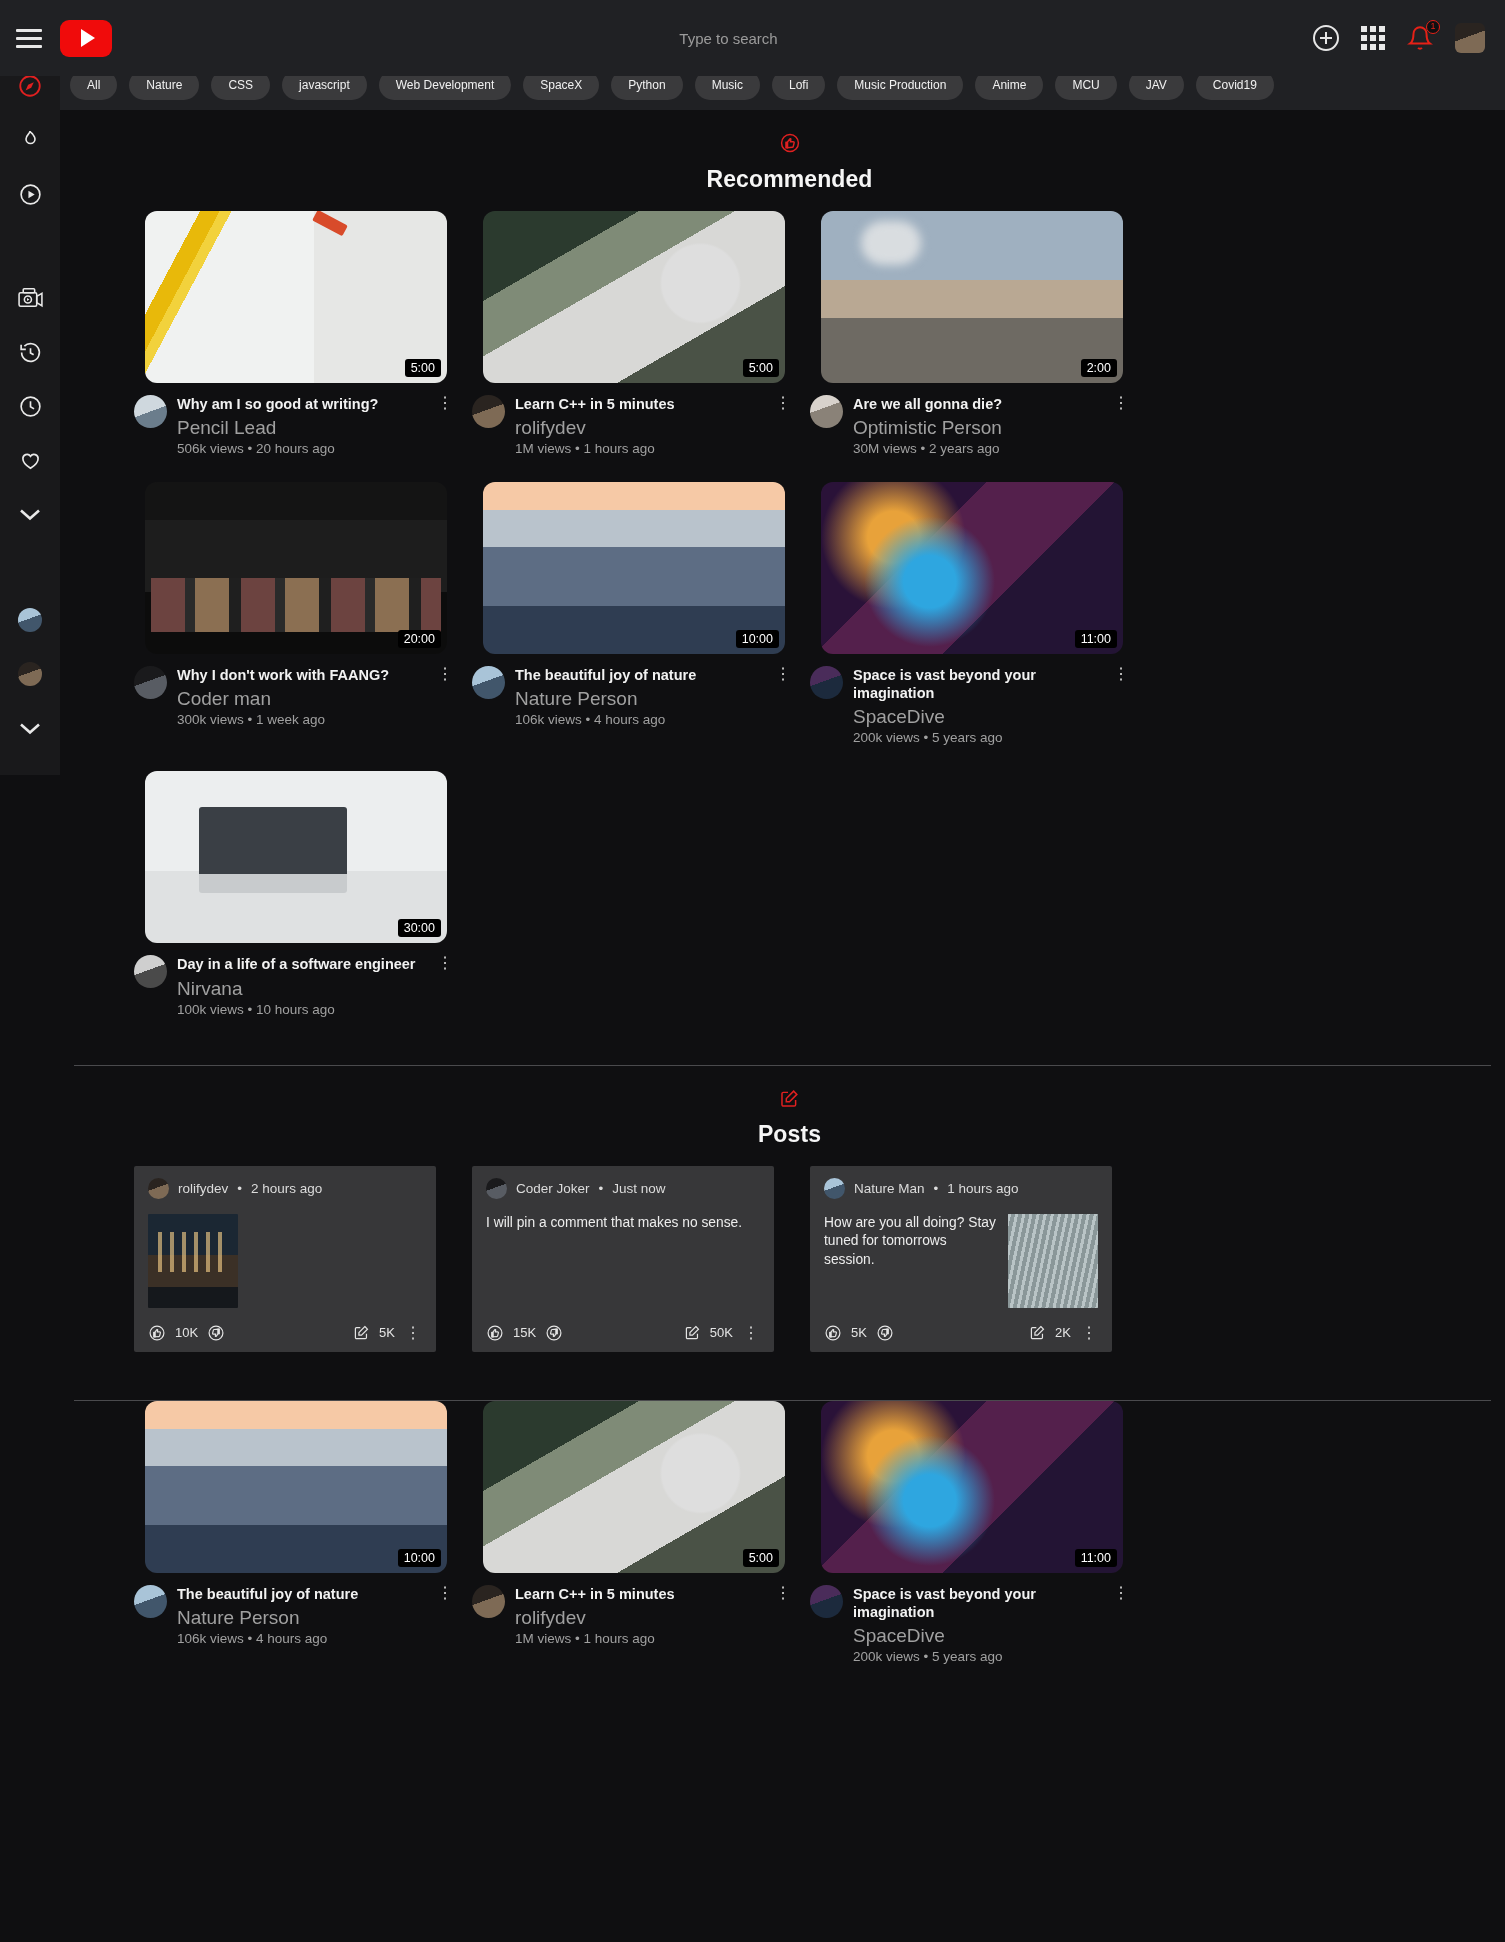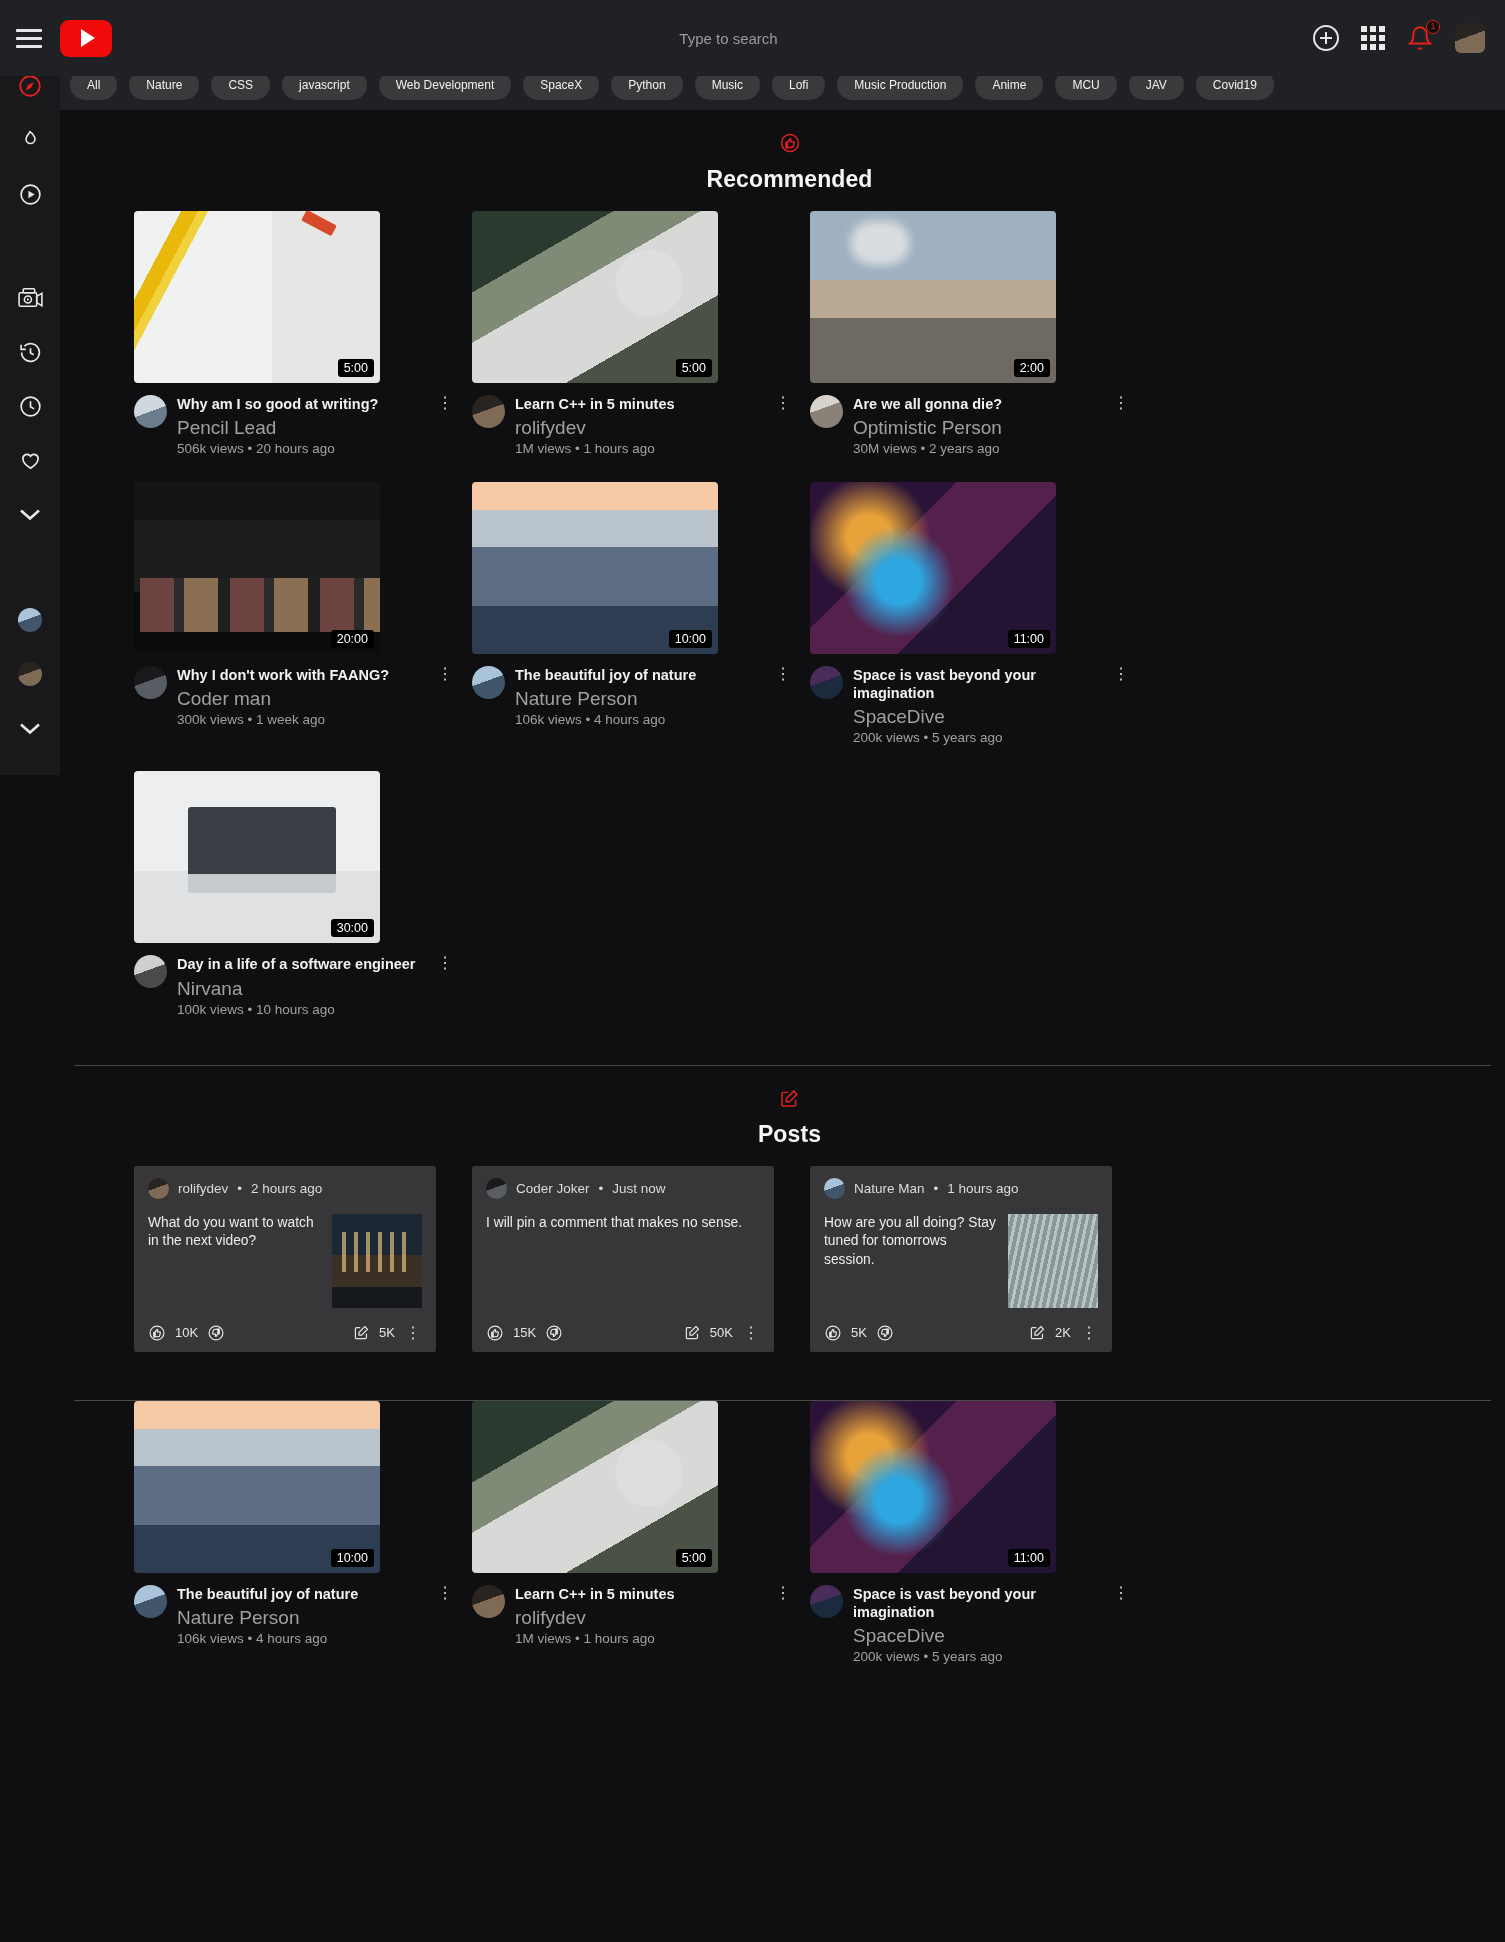--- a/index.html
+++ b/index.html
@@ -112,22 +112,22 @@
   .section-title { color: #f6f6f6; font-size: 23px; font-weight: bold; letter-spacing: .1px; }
 
   .vgrid {
     display: grid; grid-template-columns: repeat(3, 320px);
     column-gap: 18px; row-gap: 26px;
     padding-left: 74px;
   }
 
   .vcard { width: 320px; cursor: pointer; }
   .thumb {
-    width: 246px; height: 172px; border-radius: 4px; position: relative;
-    overflow: hidden; background: #2a2a2a;
+    width: 302px; height: 172px; border-radius: 12px; position: relative;
+    overflow: hidden; background: #2a2a2a; margin-left: 11px;
   }
   .dur {
     position: absolute; right: 6px; bottom: 6px;
     background: #000; color: #fff; font-size: 12.5px;
     padding: 2px 6px; border-radius: 3px; font-weight: 500;
   }
   .vmeta { display: flex; gap: 10px; padding-top: 12px; }
   .vavatar { width: 33px; height: 33px; border-radius: 50%; overflow: hidden; flex: none; background:#444;}
   .vtexts { flex: 1; min-width: 0; }
   .vtitle { color: #f2f2f2; font-size: 14.5px; font-weight: bold; line-height: 1.25; }
@@ -512,21 +512,20 @@
     <div class="pcard">
       <div class="phead">
         <div class="pavatar">
             <div class="art art-av2"></div>
           </div>
         <div class="pauthor"><span>rolifydev</span></div>
         <div class="pauthor">•</div>
         <div class="pauthor">2 hours ago</div>
       </div>
       <div class="pbody">
-        <div class="ptext">What do you want to watch in the next video?</div>
         <div class="pimg">
             <div class="art art-city"></div>
           </div>
       </div>
       <div class="pfoot">
         <div class="pfoot-left">
           <svg width="18" height="18" viewBox="0 0 24 24" fill="none" stroke="#e4e4e4" stroke-width="1.6">
             <circle cx="12" cy="12" r="9.2"></circle>
             <path d="M9.2 17.2V11l2.6-3.4c.3-.4 1-.3 1.1.3l-.4 2.7h3c.7 0 1.2.6 1 1.3l-1 4c-.1.5-.5.8-1 .8z"></path>
             <path d="M9.2 11.3H7.6v5.9h1.6z"></path>

